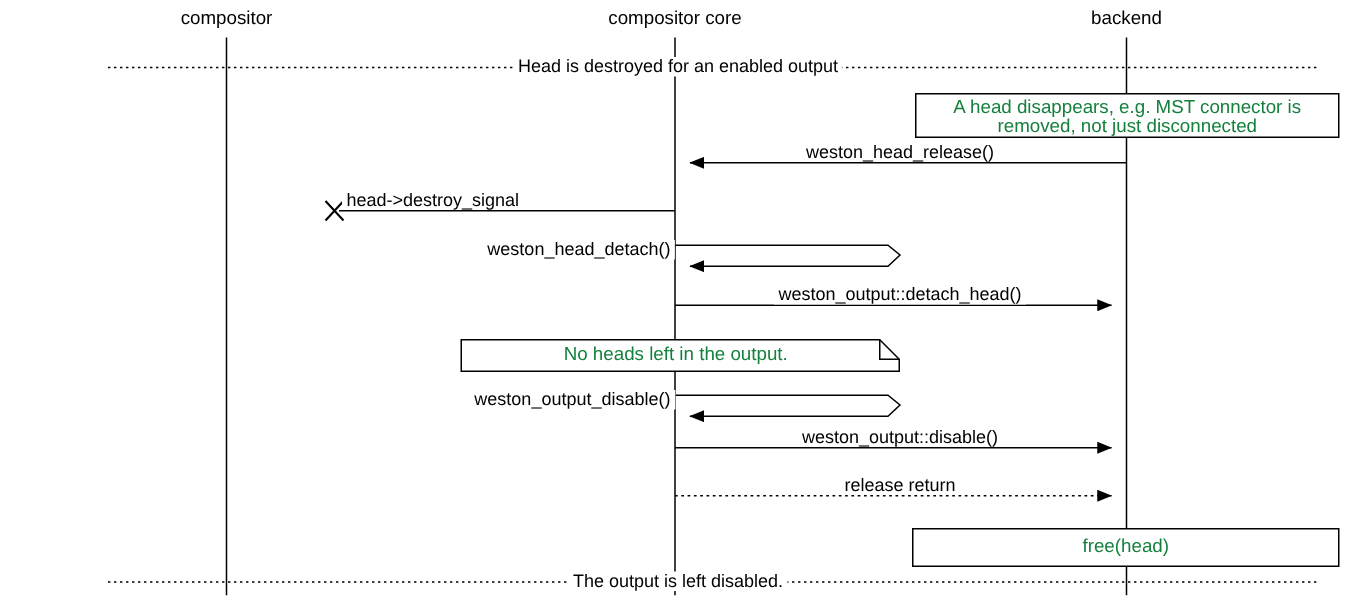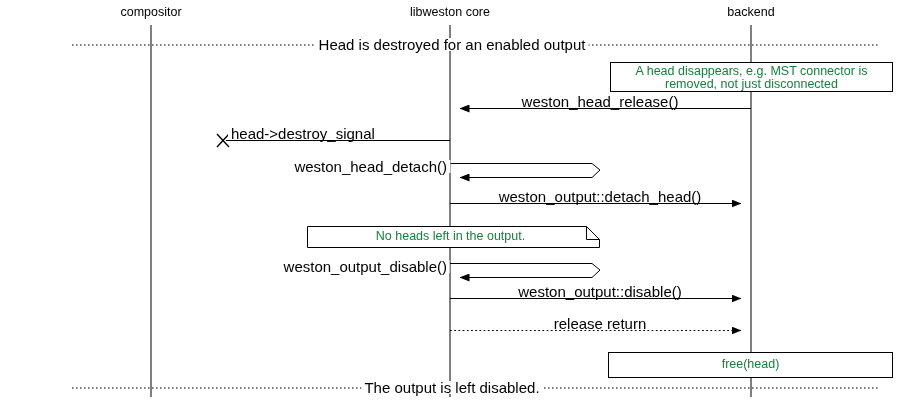--- a/index.html
+++ b/index.html
@@ -20,21 +20,21 @@
   }
   .svg-layer {
     position: absolute;
     left: 0;
     top: 0;
     width: 900px;
     height: 403px;
   }
   .lbl {
     position: absolute;
-    font-size: 15px;
+    font-size: 12px;
     line-height: 13px;
     white-space: nowrap;
     color: #000000;
   }
   .lbl.ctr {
     transform: translateX(-50%);
     text-align: center;
   }
   .lbl.rt {
     transform: translateX(-100%);
@@ -130,21 +130,21 @@
     <g>
       <line x1="450" y1="298.5" x2="741" y2="298.5" stroke="#000000" stroke-width="1" marker-end="url(#arrowSolid)"></line>
     </g>
 
     <g>
       <line x1="450" y1="330.5" x2="741" y2="330.5" stroke="#000000" stroke-width="1" stroke-dasharray="1.8,2.4" marker-end="url(#arrowSolid)"></line>
     </g>
   </svg>
 
   <div class="lbl ctr participant-label" style="left:151px; top:6px;">compositor</div>
-  <div class="lbl ctr participant-label" style="left:450px; top:6px;">libweston core</div>
+  <div class="lbl ctr participant-label" style="left:450px; top:6px;">compositor core</div>
   <div class="lbl ctr participant-label" style="left:751px; top:6px;">backend</div>
 
   <div class="lbl ctr divider-label" style="left:452px; top:38px;">Head is destroyed for an enabled output</div>
   <div class="lbl ctr divider-label" style="left:452px; top:381px;">The output is left disabled.</div>
 
   <div class="note-text" style="left:611px; top:65px; width:281px;">A head disappears, e.g. MST connector is</div>
   <div class="note-text" style="left:611px; top:78px; width:281px;">removed, not just disconnected</div>
 
   <div class="note-text" style="left:609px; top:358px; width:283px;">free(head)</div>
 

